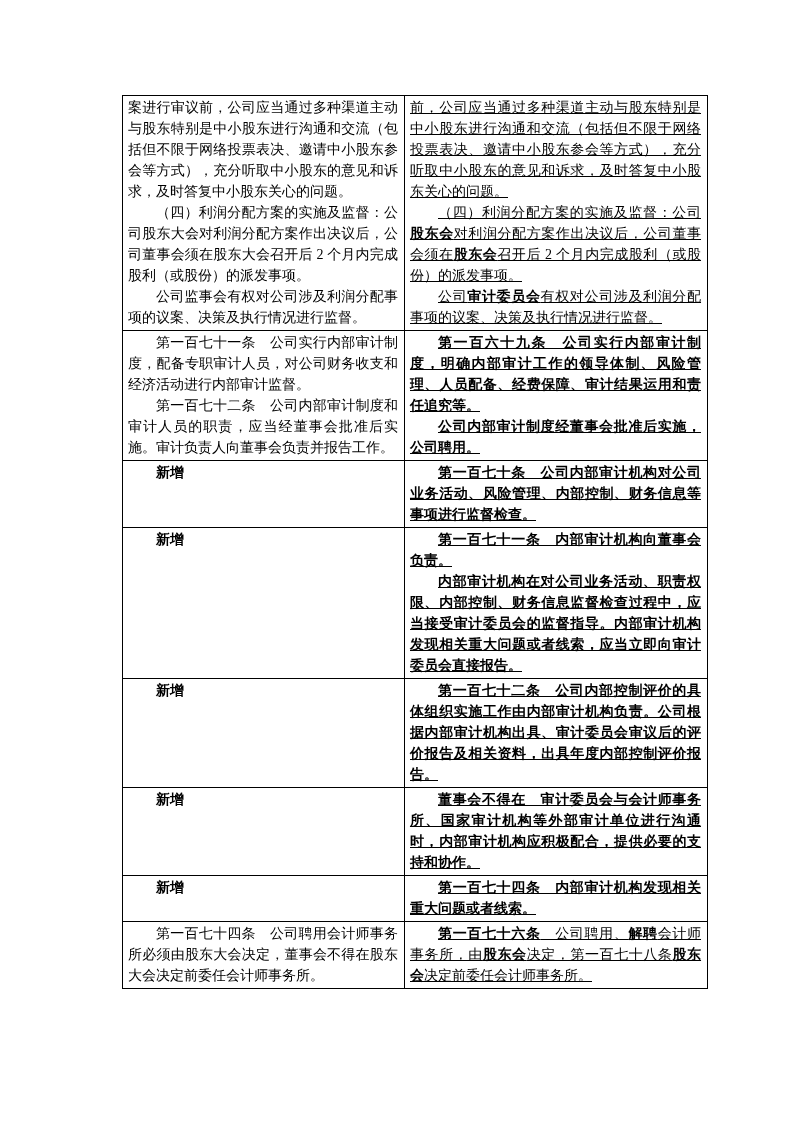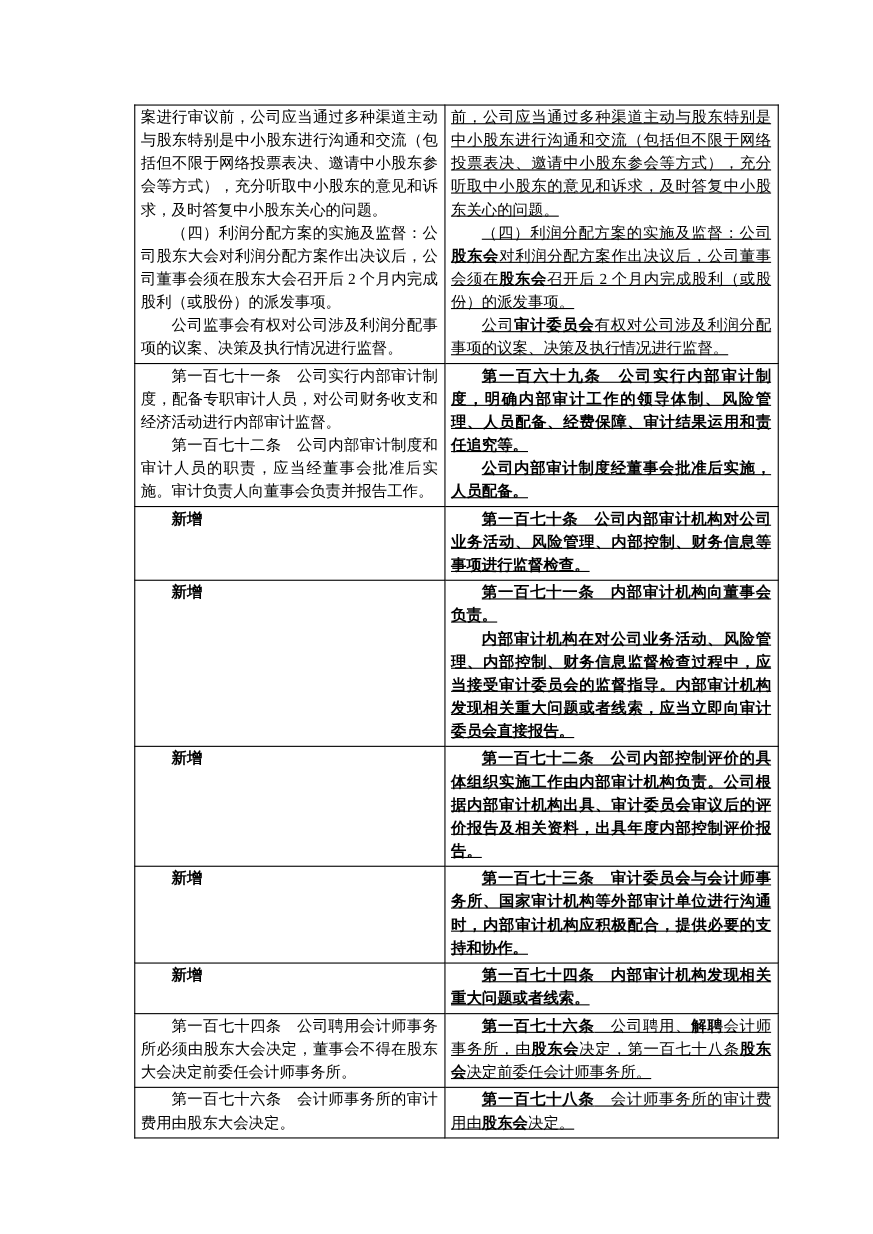--- a/index.html
+++ b/index.html
@@ -61,75 +61,67 @@
             <p class="para indent"><span class="run">公司</span><span class="run b">审计委员会</span><span class="run">有权对公司涉及利润分配事项的议案、决策及执行情况进行监督。</span></p>
           </td>
         </tr>
         <tr>
           <td class="old-cell">
             <p class="para indent"><span class="run">第一百七十一条　公司实行内部审计制度，配备专职审计人员，对公司财务收支和经济活动进行内部审计监督。</span></p>
             <p class="para indent"><span class="run">第一百七十二条　公司内部审计制度和审计人员的职责，应当经董事会批准后实施。审计负责人向董事会负责并报告工作。</span></p>
           </td>
           <td class="new-cell">
             <p class="para indent"><span class="run b">第一百六十九条　公司实行内部审计制度，明确内部审计工作的领导体制、风险管理、人员配备、经费保障、审计结果运用和责任追究等。</span></p>
-            <p class="para indent"><span class="run b">公司内部审计制度经董事会批准后实施，人员配备。</span></p>
+            <p class="para indent"><span class="run b">公司内部审计制度经董事会批准后实施，公司聘用。</span></p>
           </td>
         </tr>
         <tr>
           <td class="old-cell">
             <p class="para indent"><span class="run b">新增</span></p>
           </td>
           <td class="new-cell">
             <p class="para indent"><span class="run b">第一百七十条　公司内部审计机构对公司业务活动、风险管理、内部控制、财务信息等事项进行监督检查。</span></p>
           </td>
         </tr>
         <tr>
           <td class="old-cell">
             <p class="para indent"><span class="run b">新增</span></p>
           </td>
           <td class="new-cell">
             <p class="para indent"><span class="run b">第一百七十一条　内部审计机构向董事会负责。</span></p>
-            <p class="para indent"><span class="run b">内部审计机构在对公司业务活动、风险管理、内部控制、财务信息监督检查过程中，应当接受审计委员会的监督指导。内部审计机构发现相关重大问题或者线索，应当立即向审计委员会直接报告。</span></p>
+            <p class="para indent"><span class="run b">内部审计机构在对公司业务活动、职责权限、内部控制、财务信息监督检查过程中，应当接受审计委员会的监督指导。内部审计机构发现相关重大问题或者线索，应当立即向审计委员会直接报告。</span></p>
           </td>
         </tr>
         <tr>
           <td class="old-cell">
             <p class="para indent"><span class="run b">新增</span></p>
           </td>
           <td class="new-cell">
             <p class="para indent"><span class="run b">第一百七十二条　公司内部控制评价的具体组织实施工作由内部审计机构负责。公司根据内部审计机构出具、审计委员会审议后的评价报告及相关资料，出具年度内部控制评价报告。</span></p>
           </td>
         </tr>
         <tr>
           <td class="old-cell">
             <p class="para indent"><span class="run b">新增</span></p>
           </td>
           <td class="new-cell">
-            <p class="para indent"><span class="run b">第一百七十三条　审计委员会与会计师事务所、国家审计机构等外部审计单位进行沟通时，内部审计机构应积极配合，提供必要的支持和协作。</span></p>
+            <p class="para indent"><span class="run b">董事会不得在　审计委员会与会计师事务所、国家审计机构等外部审计单位进行沟通时，内部审计机构应积极配合，提供必要的支持和协作。</span></p>
           </td>
         </tr>
         <tr>
           <td class="old-cell">
             <p class="para indent"><span class="run b">新增</span></p>
           </td>
           <td class="new-cell">
             <p class="para indent"><span class="run b">第一百七十四条　内部审计机构发现相关重大问题或者线索。</span></p>
           </td>
         </tr>
         <tr>
           <td class="old-cell">
             <p class="para indent"><span class="run">第一百七十四条　公司聘用会计师事务所必须由股东大会决定，董事会不得在股东大会决定前委任会计师事务所。</span></p>
           </td>
           <td class="new-cell">
             <p class="para indent"><span class="run b">第一百七十六条</span><span class="run">　公司聘用、</span><span class="run b">解聘</span><span class="run">会计师事务所，由</span><span class="run b">股东会</span><span class="run">决定，第一百七十八条</span><span class="run b">股东会</span><span class="run">决定前委任会计师事务所。</span></p>
           </td>
         </tr>
-        <tr>
-          <td class="old-cell">
-            <p class="para indent"><span class="run">第一百七十六条　会计师事务所的审计费用由股东大会决定。</span></p>
-          </td>
-          <td class="new-cell">
-            <p class="para indent"><span class="run b">第一百七十八条</span><span class="run">　会计师事务所的审计费用由</span><span class="run b">股东会</span><span class="run">决定。</span></p>
-          </td>
-        </tr>
       </tbody>
   </table>
 </div>
 
 </body></html>

